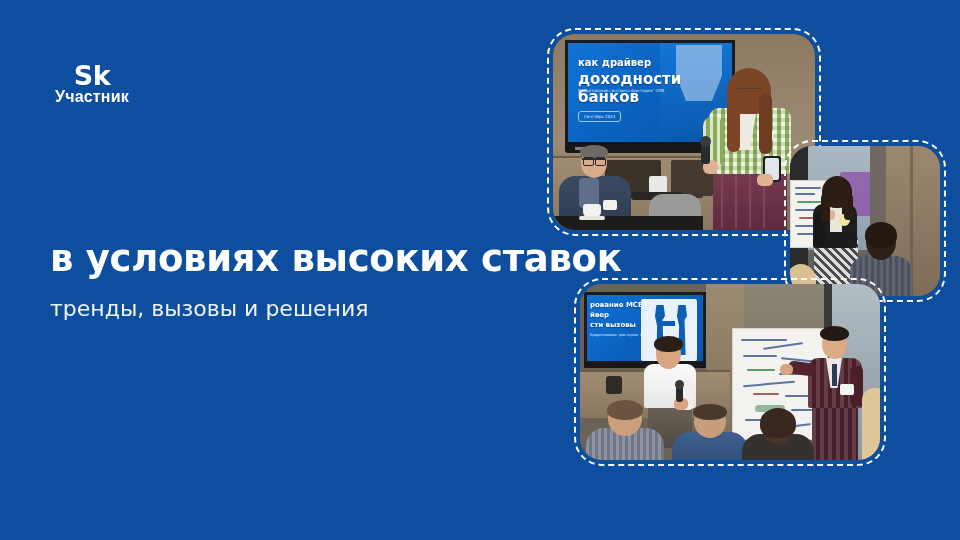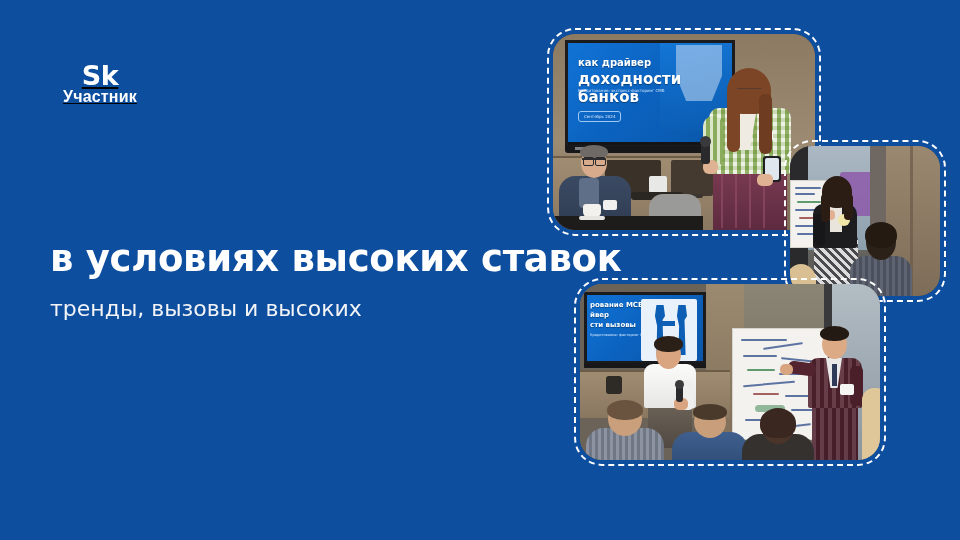--- a/index.html
+++ b/index.html
@@ -52,24 +52,22 @@
     top: 9px;
     font-size: 45px;
     line-height: 45px;
     font-weight: bold;
     font-style: italic;
     color: #f1f2f4;
     letter-spacing: -1px;
     font-family: "DejaVu Sans", sans-serif;
   }
   .sk-mark {
-    margin-left: 8px;
     margin-top: 14px;
     text-align: center;
-    text-decoration: underline;
   }
   .sk-letters {
     font-size: 27px;
     line-height: 27px;
     font-weight: bold;
     color: #ffffff;
     font-family: "DejaVu Sans", sans-serif;
     letter-spacing: -0.5px;
   }
   .sk-sub {
@@ -196,21 +194,21 @@
 
   <div class="logo-block">
     <div class="sk-mark">
       <div class="sk-letters">Sk</div>
       <div class="sk-sub">Участник</div>
     </div>
   </div>
 
   <div class="text-block">
     <div class="title-line">в условиях высоких ставок</div>
-    <div class="tagline">тренды, вызовы и высоких</div>
+    <div class="tagline">тренды, вызовы и решения</div>
   </div>
 
   <div class="photo" id="photo-top">
     <div class="inner">
       <div class="wall"></div>
 
       <div class="screen" style="left:12px; top:6px; width:170px; height:108px;">
         <div style="position:absolute; right:-6px; top:-8px; width:78px; height:96px; background:linear-gradient(180deg,#1b85e8 0%,#0c5fb4 100%); opacity:.55; border-radius:6px;"></div>
         <div style="position:absolute; right:10px; top:2px; width:46px; height:56px; background:#d9e8f7; opacity:.5; clip-path:polygon(0 0,100% 0,100% 55%,78% 100%,22% 100%,0 55%);"></div>
         <div class="screen-txt" style="left:10px; top:14px; font-size:10px;">как драйвер</div>

